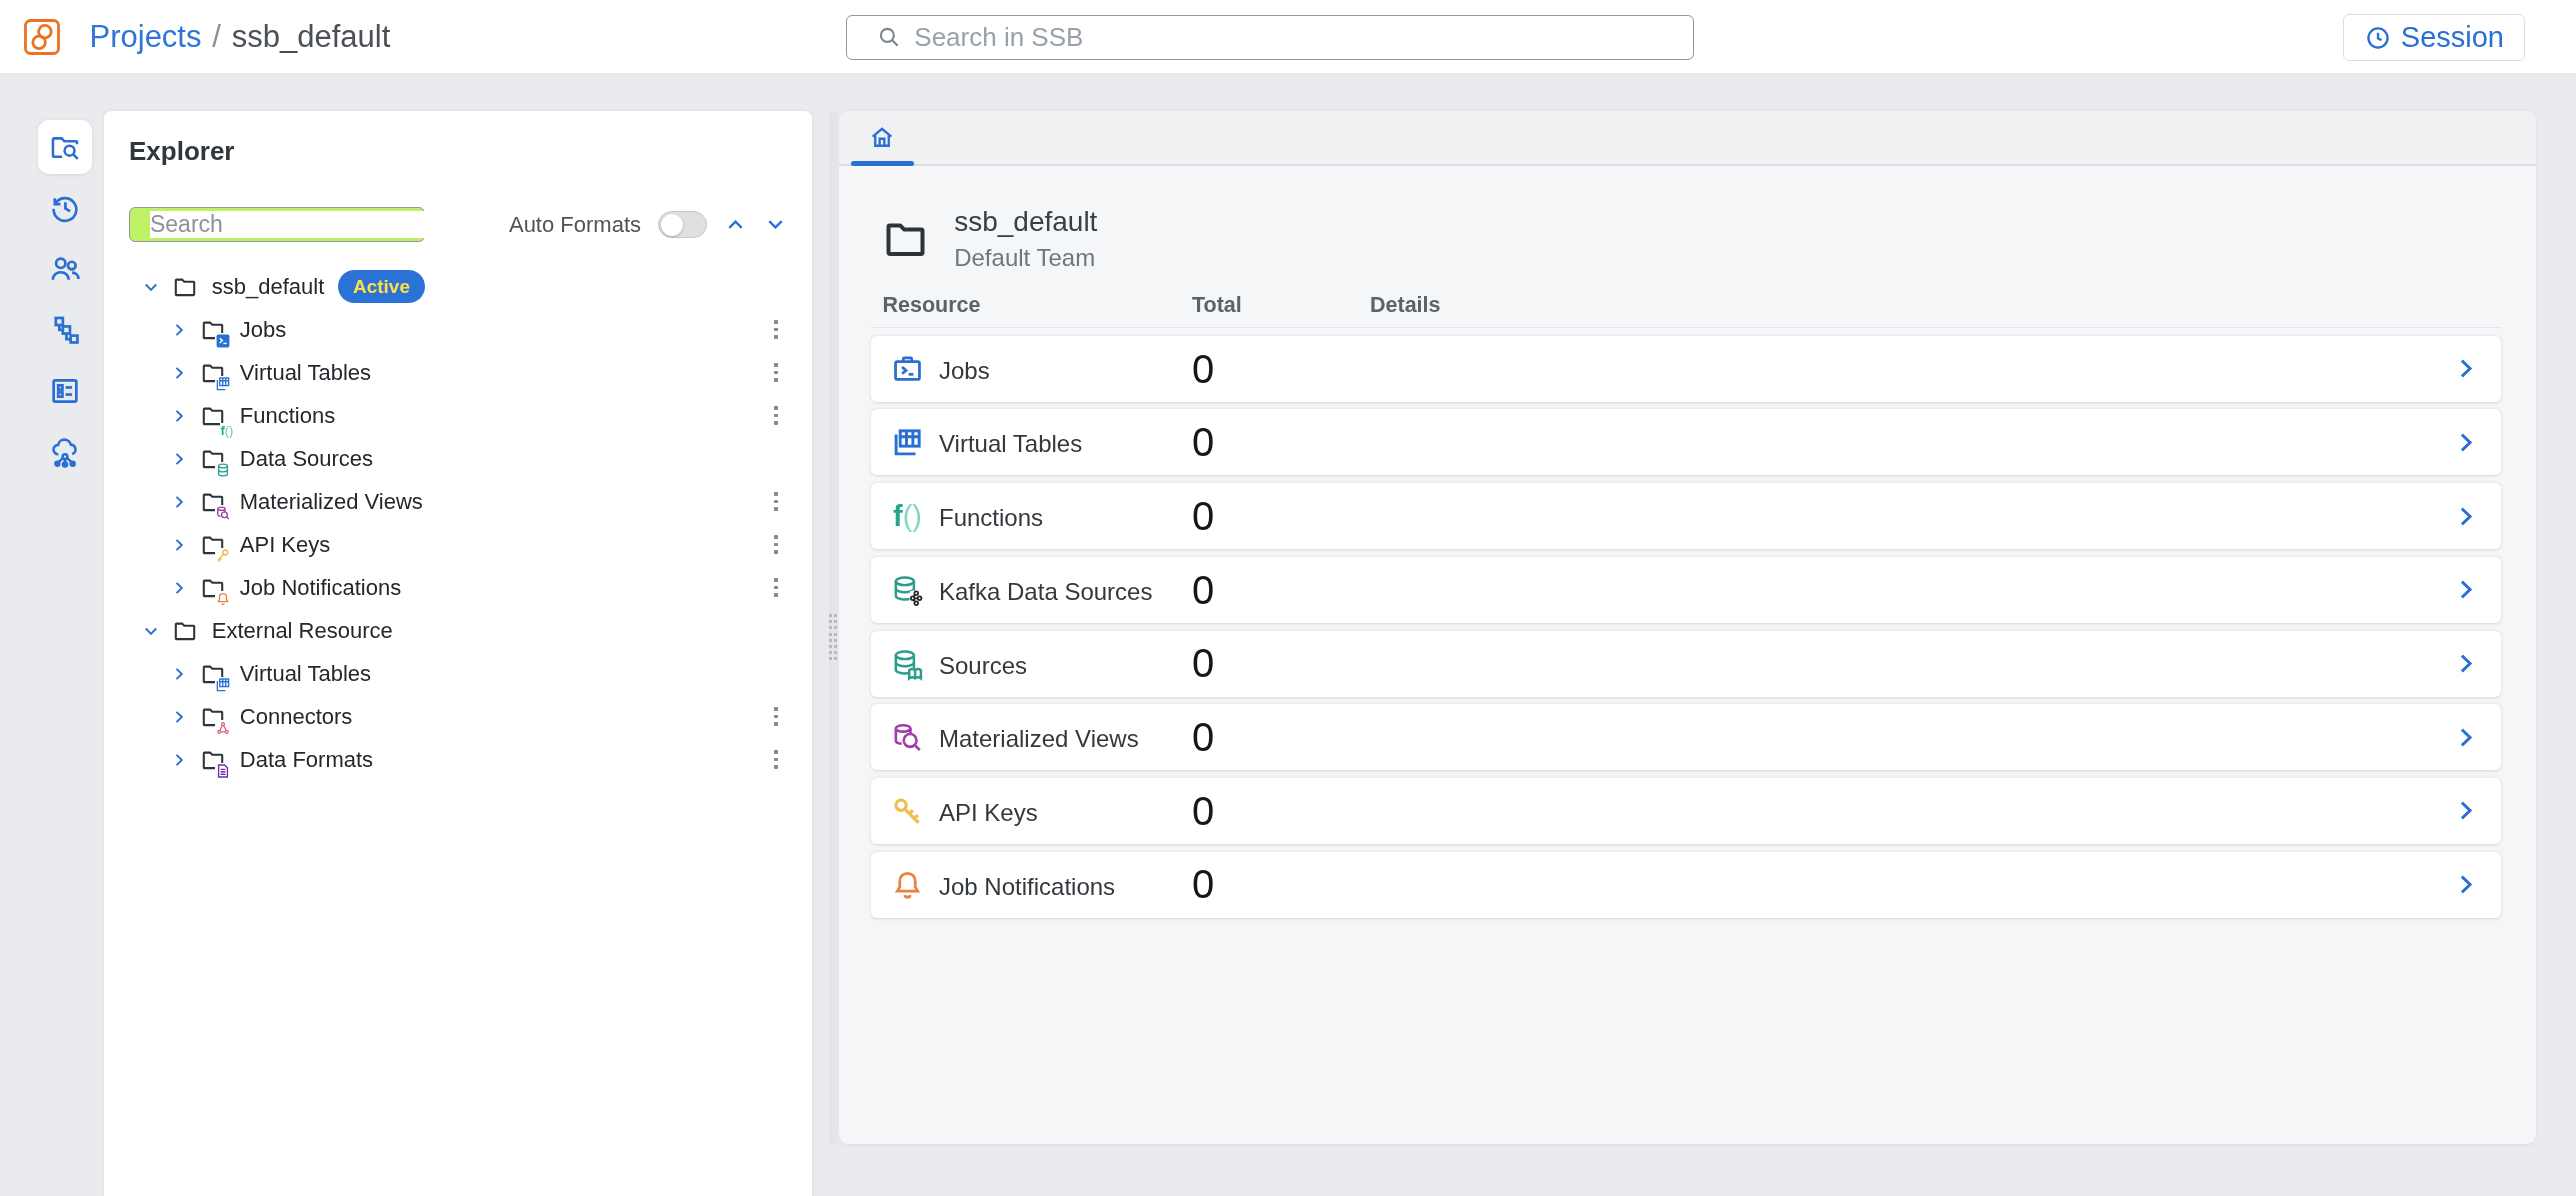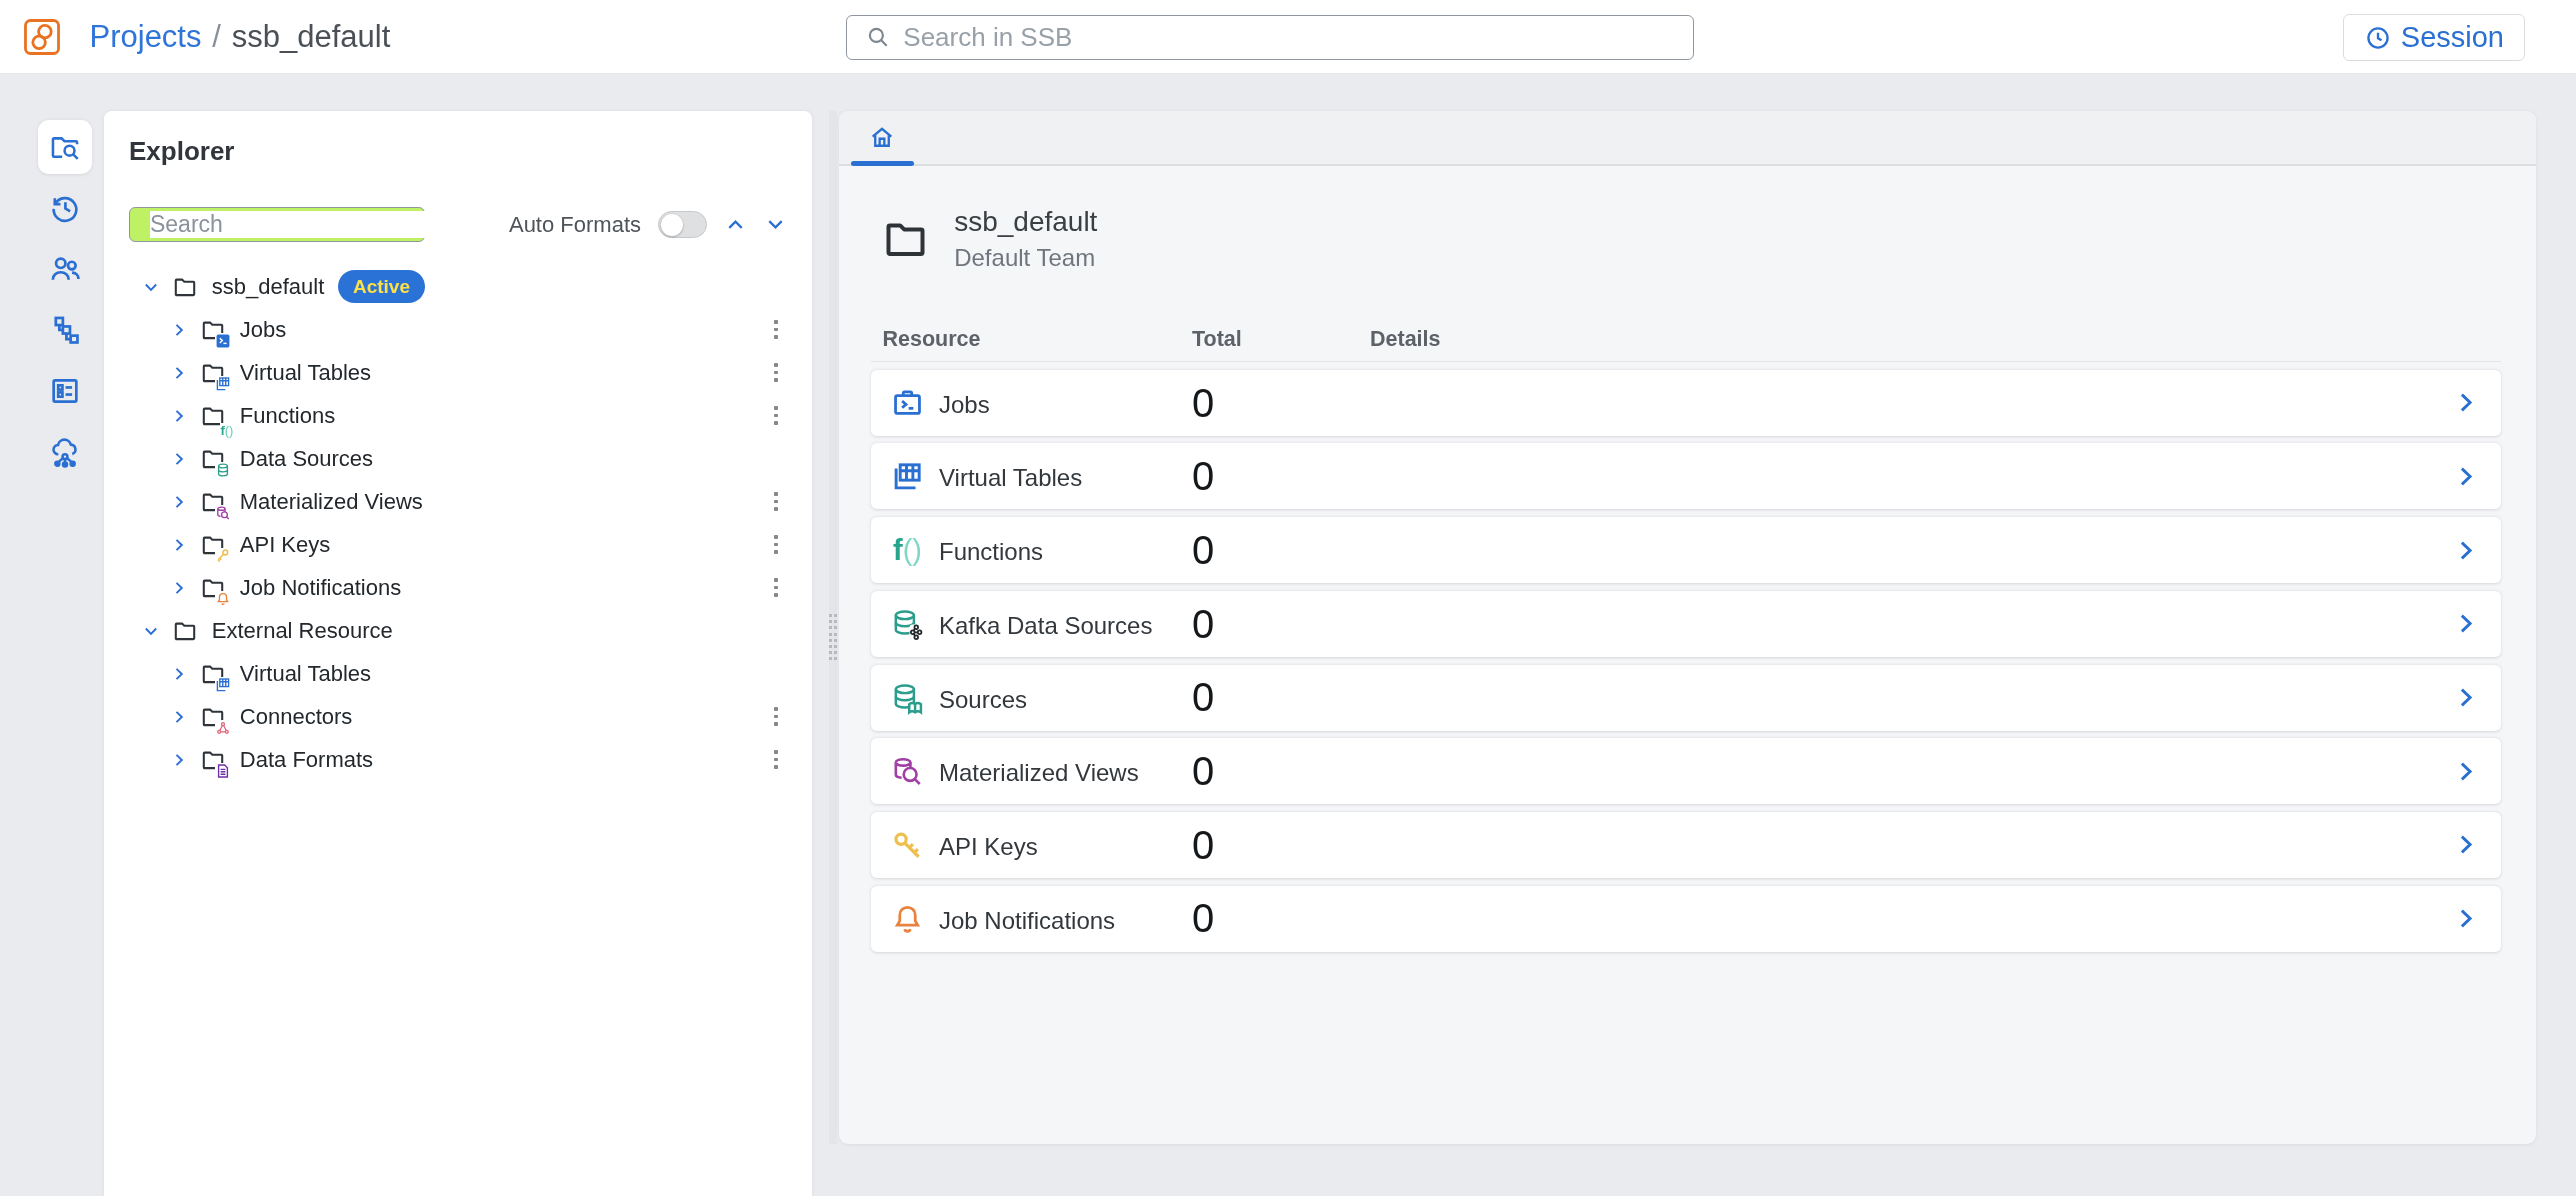--- a/index.html
+++ b/index.html
@@ -20,21 +20,21 @@
     display:flex; align-items:center; z-index:10;
   }
   .logo { margin-left:21.5px; width:40px; height:38px; }
   .breadcrumb { margin-left:28px; font-size:31px; display:flex; align-items:center; gap:10.8px; }
   .bc-root { color:#2f74d8; cursor:pointer; }
   .bc-sep { color:#8a9097; }
   .bc-current { color:#4a5056; }
   .global-search {
     position:absolute; left:846px; top:14.6px; width:848px; height:45px;
     border:1.5px solid #8f969e; border-radius:6.1px; background:#fff;
-    display:flex; align-items:center; padding:0 18px; gap:12.3px;
+    display:flex; align-items:center; padding:0 29px; gap:12.3px;
   }
   .global-search input {
     border:none; outline:none; flex:1; font-size:26px; color:#3a4046;
     font-family:inherit; background:transparent;
   }
   .global-search input::placeholder { color:#98a0a8; }
   .session-btn {
     position:absolute; right:51px; top:14px; height:47px;
     border:1.5px solid #dadcdf; border-radius:6.1px; background:#fff;
     display:flex; align-items:center; gap:9.2px; padding:0 20px;
@@ -107,21 +107,21 @@
   .tab.active::after { content:""; position:absolute; left:0; bottom:-2.3px; width:63px; height:5.4px; background:#2a6fd2; border-radius:3.1px; }
   .tab svg { width:28px; height:28px; }
 
   .content { padding:0 35px 0 32px; }
   .title-block { margin-top:40px; display:flex; align-items:center; }
   .tb-folder { width:51px; height:48px; margin-left:9.2px; }
   .tb-text { margin-left:23px; }
   .tb-name { font-size:28px; color:#3a3f44; }
   .tb-sub { font-size:24px; color:#6f767d; margin-top:6.1px; }
 
-  .cols { position:relative; height:35px; margin-top:55px; border-bottom:1.5px solid #e3e5e8; }
+  .cols { position:relative; height:35px; margin-top:21px; border-bottom:1.5px solid #e3e5e8; }
   .cols span { position:absolute; top:0; font-size:21.5px; font-weight:700; color:#5c6268; }
   .col-resource { left:11.5px; }
   .col-total { left:321px; }
   .col-details { left:499px; }
 
   .rows { margin-top:7.7px; }
   .row-card {
     position:relative; height:66px; background:#fff; border-radius:6.1px;
     box-shadow:0 0.8px 3.1px rgba(35,40,45,.15); margin-bottom:7.7px; cursor:pointer;
   }

